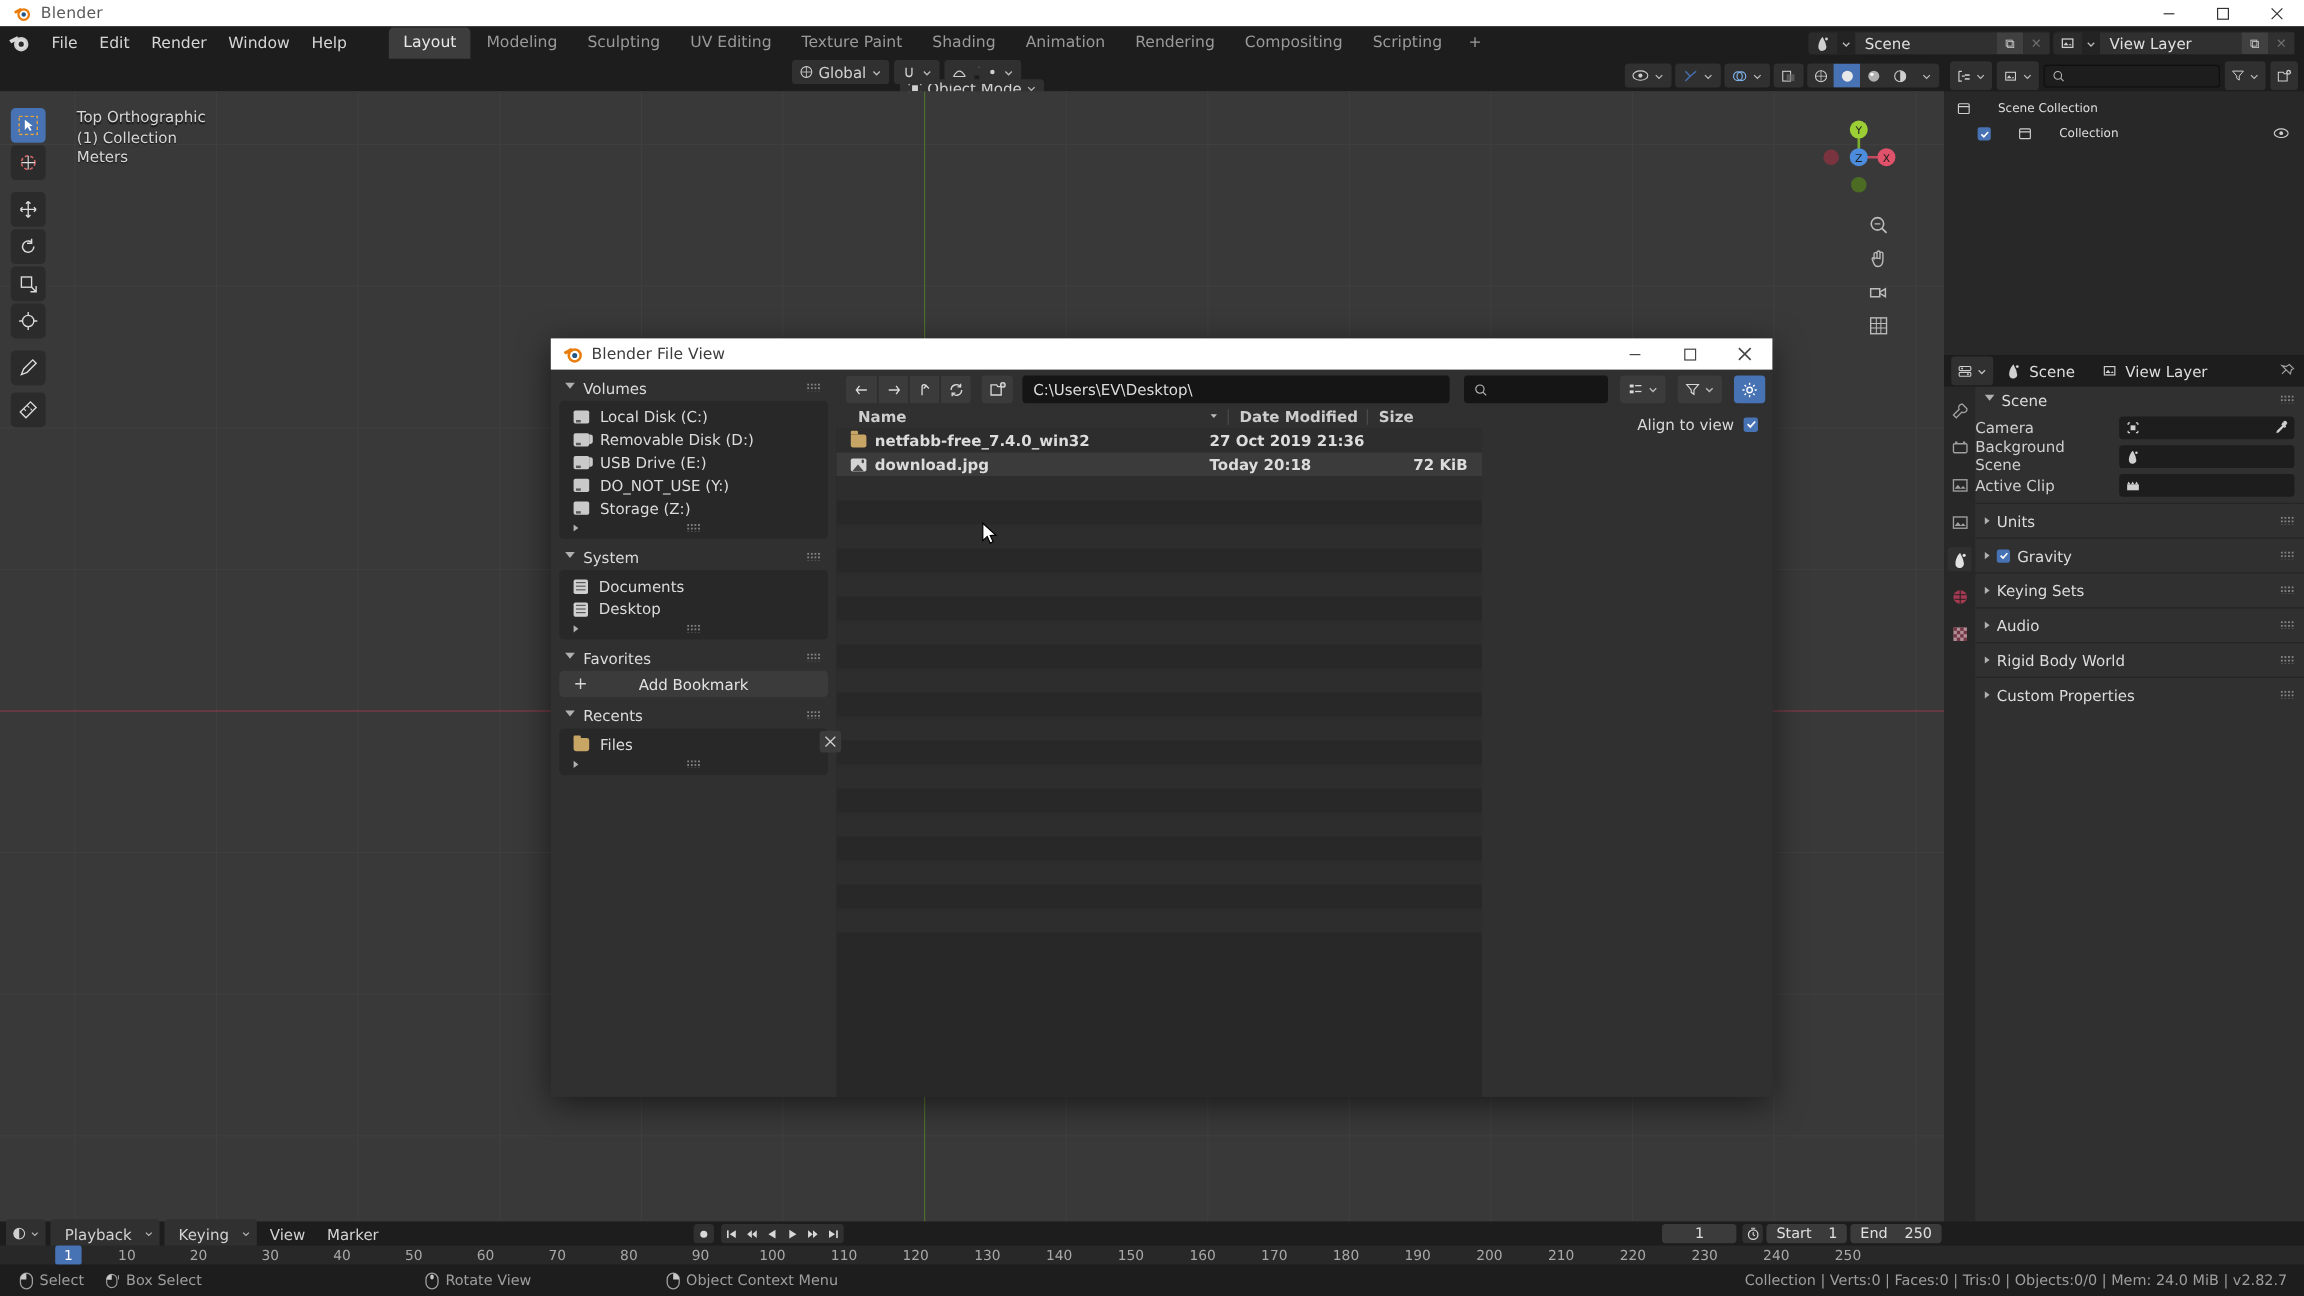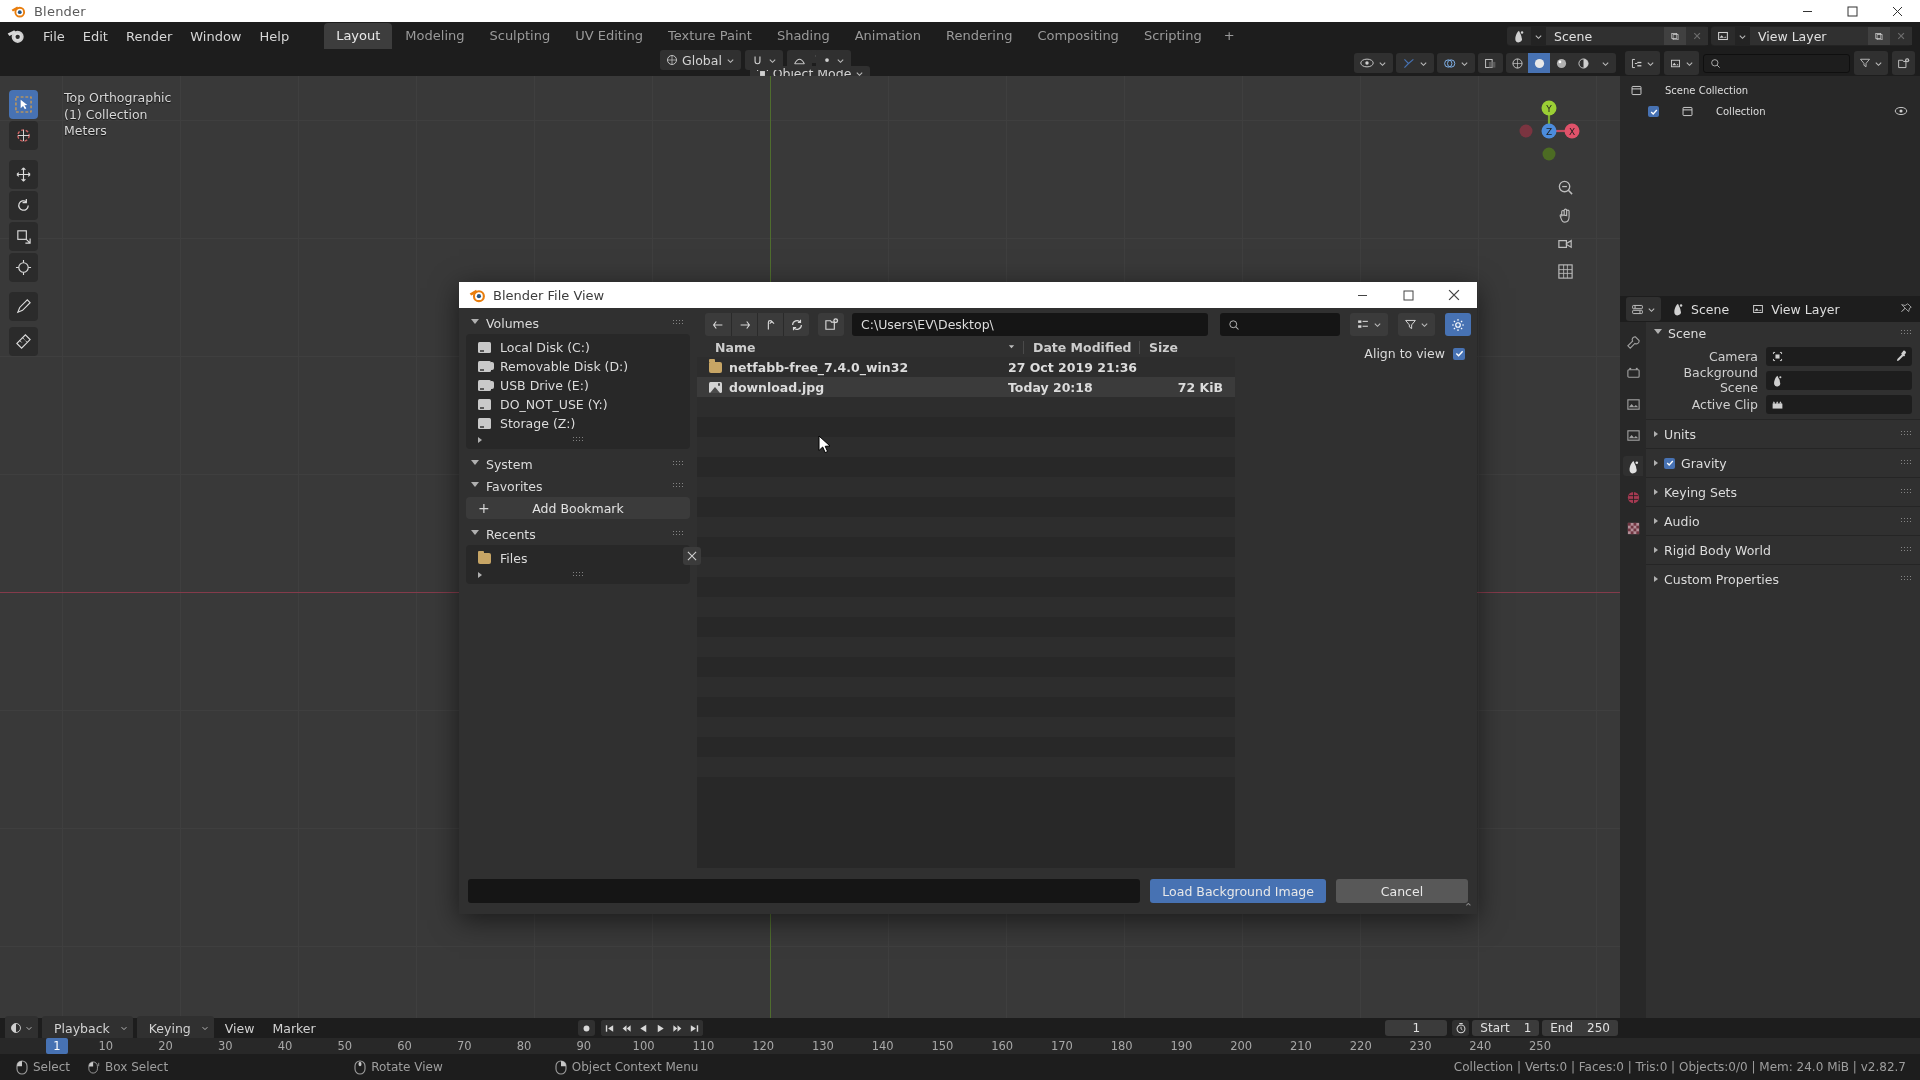--- a/index.html
+++ b/index.html
@@ -78,21 +78,21 @@
   #props-main{flex:1;display:flex;background:#303030;}
   #props-tabs{width:26px;background:#282828;padding-top:10px;display:flex;flex-direction:column;align-items:center;gap:11px;}
   .ptab{width:20px;height:20px;display:flex;align-items:center;justify-content:center;opacity:.75;}
   .ptab.active{background:#303030;border-radius:3px 0 0 3px;opacity:1;}
   #props-content{flex:1;padding:0;}
   .panel-hdr{height:22px;display:flex;align-items:center;gap:6px;padding-left:8px;font-size:12.5px;color:#dcdcdc;position:relative;}
   .panel-hdr .grip{position:absolute;right:8px;top:7px;}
   .tri{width:0;height:0;border-left:4.5px solid #b0b0b0;border-top:3.5px solid transparent;border-bottom:3.5px solid transparent;}
   .tri.open{border-left:4px solid transparent;border-right:4px solid transparent;border-top:5px solid #b0b0b0;}
   .prow{height:24px;display:flex;align-items:center;padding:0 8px 0 0;gap:8px;}
-  .plabel{width:112px;text-align:right;font-size:12.5px;color:#cfcfcf;}
+  .plabel{width:112px;font-size:12.5px;color:#cfcfcf;}
   .pfield{flex:1;height:19px;background:#1d1d1d;border-radius:3px;display:flex;align-items:center;padding:0 5px;gap:5px;position:relative;}
   .eyedrop{position:absolute;right:4px;top:2px;}
   .sep-line{height:1px;background:#252525;margin:3px 0;}
 
   
   #timeline{height:36px;background:#1d1d1d;display:flex;flex-direction:column;position:relative;}
   #tl-header{height:20px;display:flex;align-items:center;gap:4px;padding:0 5px;position:relative;}
   .tl-menu{padding:1px 7px;font-size:12.5px;color:#d2d2d2;}
   #tl-playbtns{position:absolute;left:578px;top:2px;display:flex;gap:3px;align-items:center;}
   .pb{width:17px;height:16px;background:#303030;display:flex;align-items:center;justify-content:center;}
@@ -572,20 +572,34 @@
               <div class="sp-more">
                 <span class="tri"></span>
                 <span class="grip"></span>
               </div>
             </div>
 
             <div class="sp-hdr">
               <span class="tri open"></span>
               <span>System</span>
               <span class="grip"></span>
+            </div>
+            <div class="sp-box">
+              <div class="sp-item">
+                <span class="doc-ico"></span>
+                <span>Documents</span>
+              </div>
+              <div class="sp-item">
+                <span class="doc-ico"></span>
+                <span>Desktop</span>
+              </div>
+              <div class="sp-more">
+                <span class="tri"></span>
+                <span class="grip"></span>
+              </div>
             </div>
 
             <div class="sp-hdr">
               <span class="tri open"></span>
               <span>Favorites</span>
               <span class="grip"></span>
             </div>
             <div id="add-bookmark">
               <span class="plus">+</span>
               <span>Add Bookmark</span>
@@ -744,28 +758,20 @@
                     <svg width="9" height="9" viewBox="0 0 10 10">
                         <path d="M1.5 5 L4 7.5 L8.5 2.5" stroke="#fff" stroke-width="1.6" fill="none"></path>
                       </svg>
                   </span>
                 </div>
               </div>
             </div>
           </div>
         </div>
 
-        <div id="fd-foot">
-          <div id="fd-fname">
-            <span></span>
-          </div>
-          <div class="fbtn" id="fd-load">Load Background Image</div>
-          <div class="fbtn" id="fd-cancel">Cancel</div>
-          <span class="resize-grip">⌃</span>
-        </div>
       </div>
     </div>
 
     <svg style="position:absolute;left:818px;top:385px;z-index:60" width="14" height="20" viewBox="0 0 14 20">
       <path d="M1 1 L1 15.5 L4.7 12 L7.2 17.6 L9.6 16.5 L7.2 11.3 L12 11 Z" fill="#ffffff" stroke="#000" stroke-width="1"></path>
     </svg>
   </div>
 
   <div id="rightcol">
 

